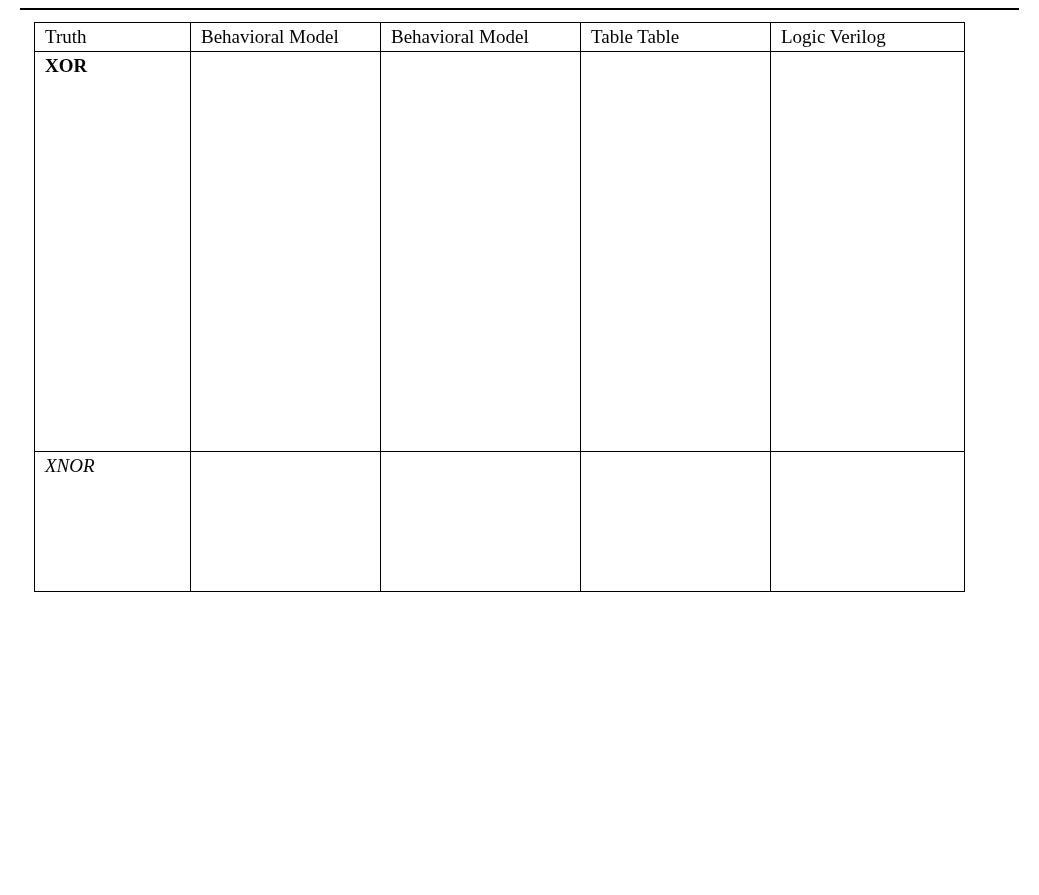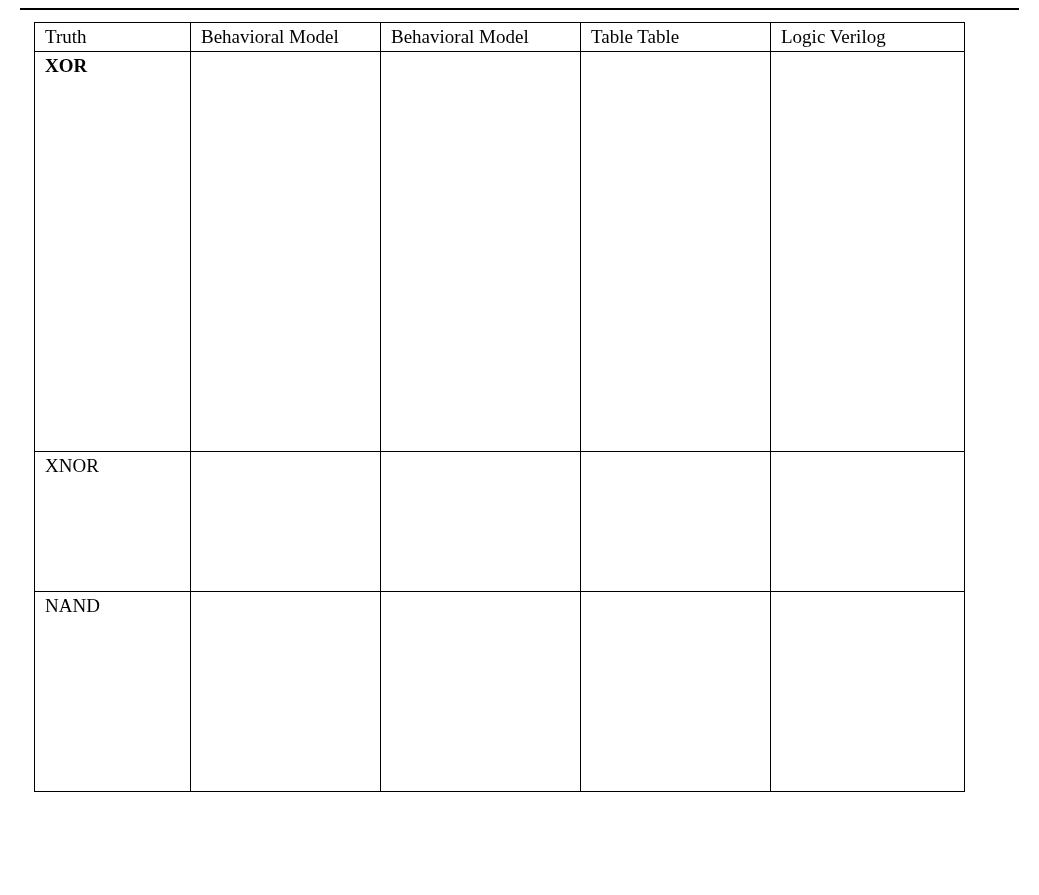--- a/index.html
+++ b/index.html
@@ -44,21 +44,21 @@
       padding: 3px 6px 3px 10px;
       font-size: 19px;
       height: 26px;
     }
     col.c1 { width: 156px; }
     col.c2 { width: 190px; }
     col.c3 { width: 200px; }
     col.c4 { width: 190px; }
     col.c5 { width: 194px; }
     tr.row-xor td { height: 400px; font-weight: bold; }
-    tr.row-xnor td { height: 140px; }
+    tr.row-xnor td { height: 140px; font-style: italic; }
     tr.row-nor td { height: 46px; }
     tr.row-nand td { height: 200px; }
   </style>
 </head>
 <body>
 
 <div class="page-border"></div>
 
 <div class="content">
 
@@ -86,23 +86,16 @@
       <td></td>
       <td></td>
     </tr>
     <tr class="row-xnor">
       <td>XNOR</td>
       <td></td>
       <td></td>
       <td></td>
       <td></td>
     </tr>
-    <tr class="row-nand">
-      <td>NAND</td>
-      <td></td>
-      <td></td>
-      <td></td>
-      <td></td>
-    </tr>
   </tbody>
     </table>
 
 </div>
 
 </body></html>

